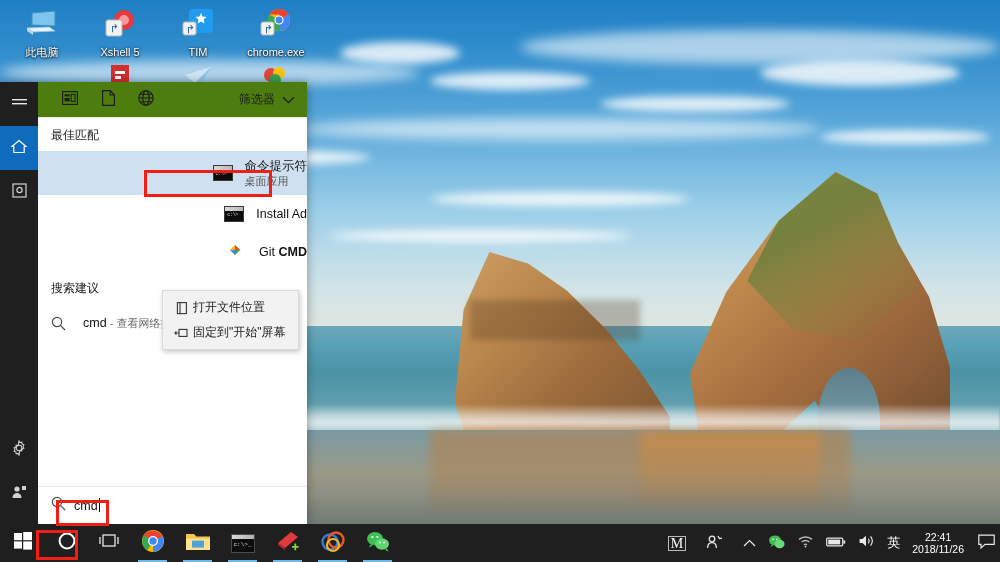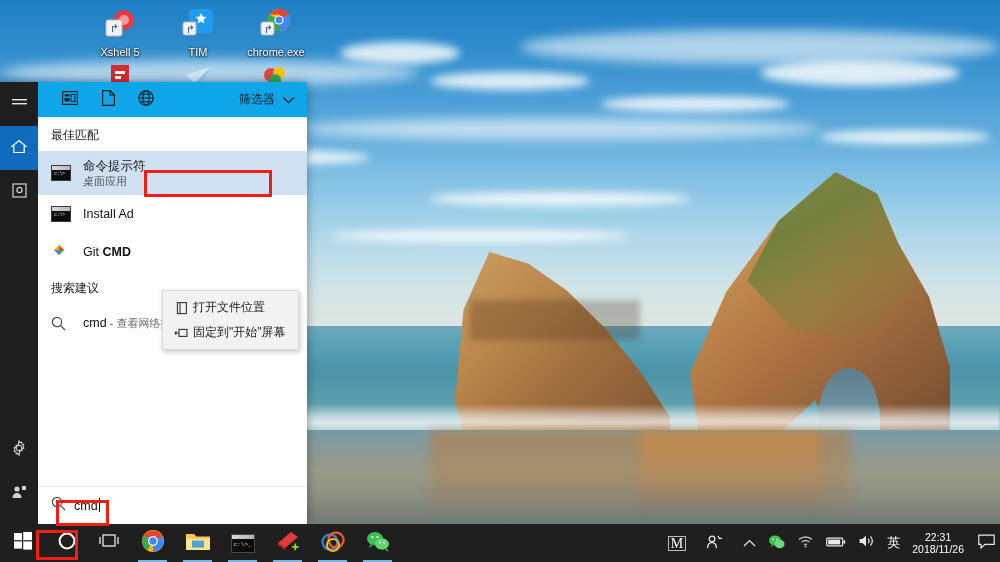--- a/index.html
+++ b/index.html
@@ -98,39 +98,39 @@
   #rail {
     width:38px; background:#1f1f1f; display:flex; flex-direction:column;
     align-items:center; color:#e8e8e8; flex:none;
   }
   .rail-btn {
     width:38px; height:44px; display:flex; align-items:center; justify-content:center;
   }
   .rail-btn.active { background:#0f6cbd; }
   .rail-spacer { flex:1 1 auto; }
 
-  #content { flex:1 1 auto; display:flex; flex-direction:column; min-width:0; background:#0ea5e9; }
+  #content { flex:1 1 auto; display:flex; flex-direction:column; min-width:0; background:#4d7c0f; }
 
   #tabsbar {
     height:36px; display:flex; align-items:center; padding:0 12px 0 13px;
     border-bottom:1px solid #eaeaea; flex:none;
   }
   .tabicon { width:38px; height:30px; display:flex; align-items:center; justify-content:center; color:#1b1b1b; }
   .filter {
     margin-left:auto; display:flex; align-items:center; gap:7px;
     font-size:12px; color:#1b1b1b;
   }
 
   #results { flex:1 1 auto; overflow:hidden; position:relative; background:#fff; }
 
   .sec-head {
     font-size:12px; font-weight:normal; color:#1b1b1b;
     padding:9px 0 7px 13px;
   }
-  .row { display:flex; align-items:center; height:38px; padding-left:13px; }
+  .row { display:flex; align-items:center; height:38px; padding-left:13px;justify-content:flex-end; }
   .row.big { height:44px; }
   .row.sel { background:#cfe0f1; }
   .row .ico { width:32px; flex:none; display:flex; align-items:center; }
   .row .txt { min-width:0; }
   .row .t1 { font-size:12.5px; color:#111; line-height:15px; white-space:nowrap; }
   .row .t2 { font-size:11px; color:#555; line-height:14px; }
   .row .chev { margin-left:auto; padding-right:14px; color:#767676; font-size:15px; }
   .sug { font-size:11px; color:#6a6a6a; }
 
   .cmdicon {
@@ -222,20 +222,31 @@
   <div class="rock-shade" style="left:470px;top:300px;width:170px;height:40px;"></div>
   <div class="rock-big"></div>
   <div class="rock-big-moss"></div>
   <div class="rock-big-arch"></div>
 
   <div class="foam"></div>
   <div class="wetsand"></div>
   <div class="reflect"></div>
   <div class="reflect2"></div>
 
+  <div class="dicon" style="left:4px;top:4px;">
+    <div class="glyph">
+      <svg width="34" height="30" viewBox="0 0 34 30">
+        <path d="M7 4 L30 2 L30 17 L7 16 Z" fill="#7fc3ef"></path>
+        <path d="M7 4 L30 2 L30 17 L7 16 Z" fill="none" stroke="#3a8fc4" stroke-width="1"></path>
+        <path d="M2 19 L24 18 L30 22 L8 23 Z" fill="#e8f3fb" stroke="#9dc4dd" stroke-width=".8"></path>
+        <path d="M2 19 L8 23 L8 26 L2 22 Z" fill="#b9d8ec"></path>
+      </svg>
+    </div>
+    <div class="lbl">此电脑</div>
+  </div>
 
   <div class="dicon" style="left:82px;top:4px;">
     <div class="glyph">
       <div style="position:relative;width:32px;height:32px;">
         <svg width="32" height="32" viewBox="0 0 32 32">
           <circle cx="20" cy="12" r="10" fill="#e8373d"></circle>
           <circle cx="20" cy="12" r="5" fill="#f5989b"></circle>
           <rect x="2" y="12" width="16" height="16" rx="2" fill="#f2f2f2" stroke="#b9b9b9"></rect>
           <text x="6" y="24" font-size="11" fill="#2b5fa8">↱</text>
         </svg>
@@ -629,21 +640,21 @@
           <path d="M1.6 5 H4.4 L8 1.8 V12.2 L4.4 9 H1.6 Z" fill="#e9e9e9"></path>
           <path d="M10.4 4.6 A4.4 4.4 0 0 1 10.4 9.4" fill="none" stroke="#e9e9e9" stroke-width="1.2"></path>
           <path d="M12.6 2.4 A7.6 7.6 0 0 1 12.6 11.6" fill="none" stroke="#e9e9e9" stroke-width="1.2"></path>
         </svg>
       </span>
     </div>
     <div class="tray-ic ime">
       <span>英</span>
     </div>
     <div id="clock">
-      <div>22:31</div>
+      <div>22:41</div>
       <div>2018/11/26</div>
     </div>
     <div id="notif">
       <span>
         <svg width="17" height="15" viewBox="0 0 17 15">
           <path d="M.8 1.2 h15.4 v9.2 h-9.2 L3 14 v-3.6 H.8 Z" fill="none" stroke="#e9e9e9" stroke-width="1.2"></path>
         </svg>
       </span>
     </div>
   </div>

